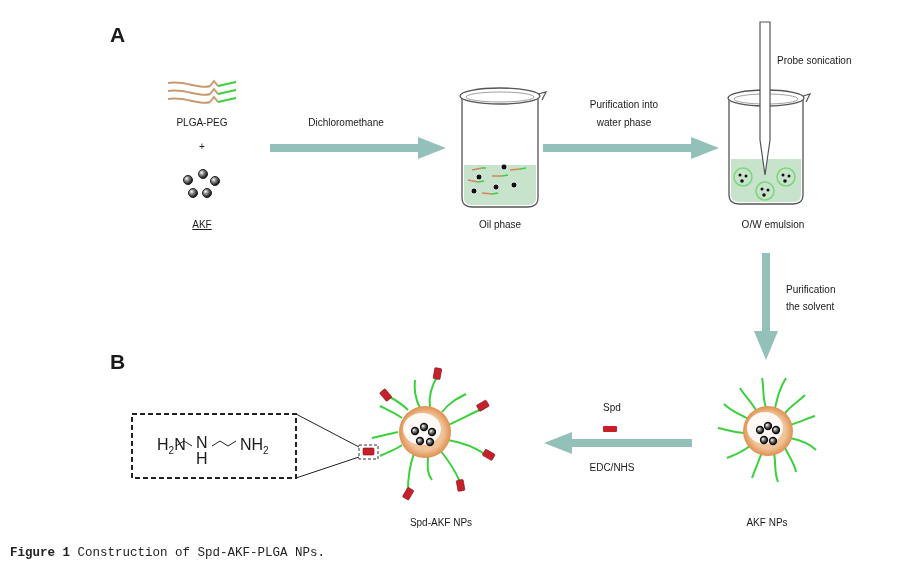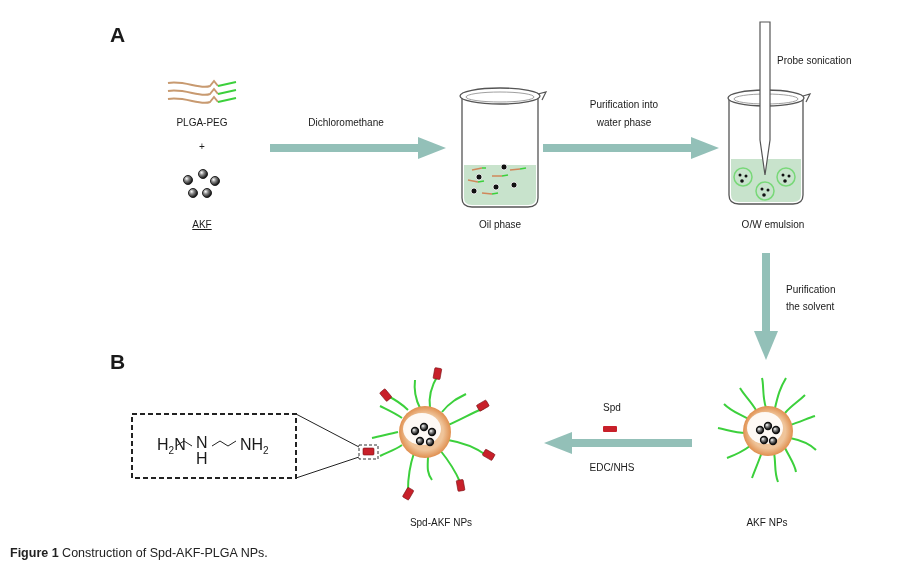--- a/index.html
+++ b/index.html
@@ -1,21 +1,21 @@
 <!DOCTYPE html>
 <html><head>
 <meta charset="utf-8">
 <style>
   html,body{margin:0;padding:0;background:#ffffff;}
   body{width:901px;height:569px;position:relative;overflow:hidden;font-family:"Liberation Sans",sans-serif;color:#1a1a1a;}
   .lbl{position:absolute;font-size:10px;line-height:17px;white-space:nowrap;}
   .panel{position:absolute;font-weight:bold;font-size:21px;}
   .center{text-align:left;transform:translateX(-50%);}
   svg.diag{position:absolute;left:0;top:0;}
-  .caption{position:absolute;left:10px;top:546px;font-size:12.5px;font-family:Liberation Sans, sans-serif;color:#222;}
+  .caption{position:absolute;left:10px;top:546px;font-size:12.5px;font-family:Liberation Mono, monospace;color:#222;}
   .caption b{font-weight:bold;}
   .chem{position:absolute;font-size:16px;white-space:nowrap;}
   .chem sub{font-size:10px;}
 </style>
 </head>
 <body>
 
 <svg class="diag" width="901" height="569" viewBox="0 0 901 569">
   <defs>
     <radialGradient id="ball" cx="35%" cy="35%" r="65%">

